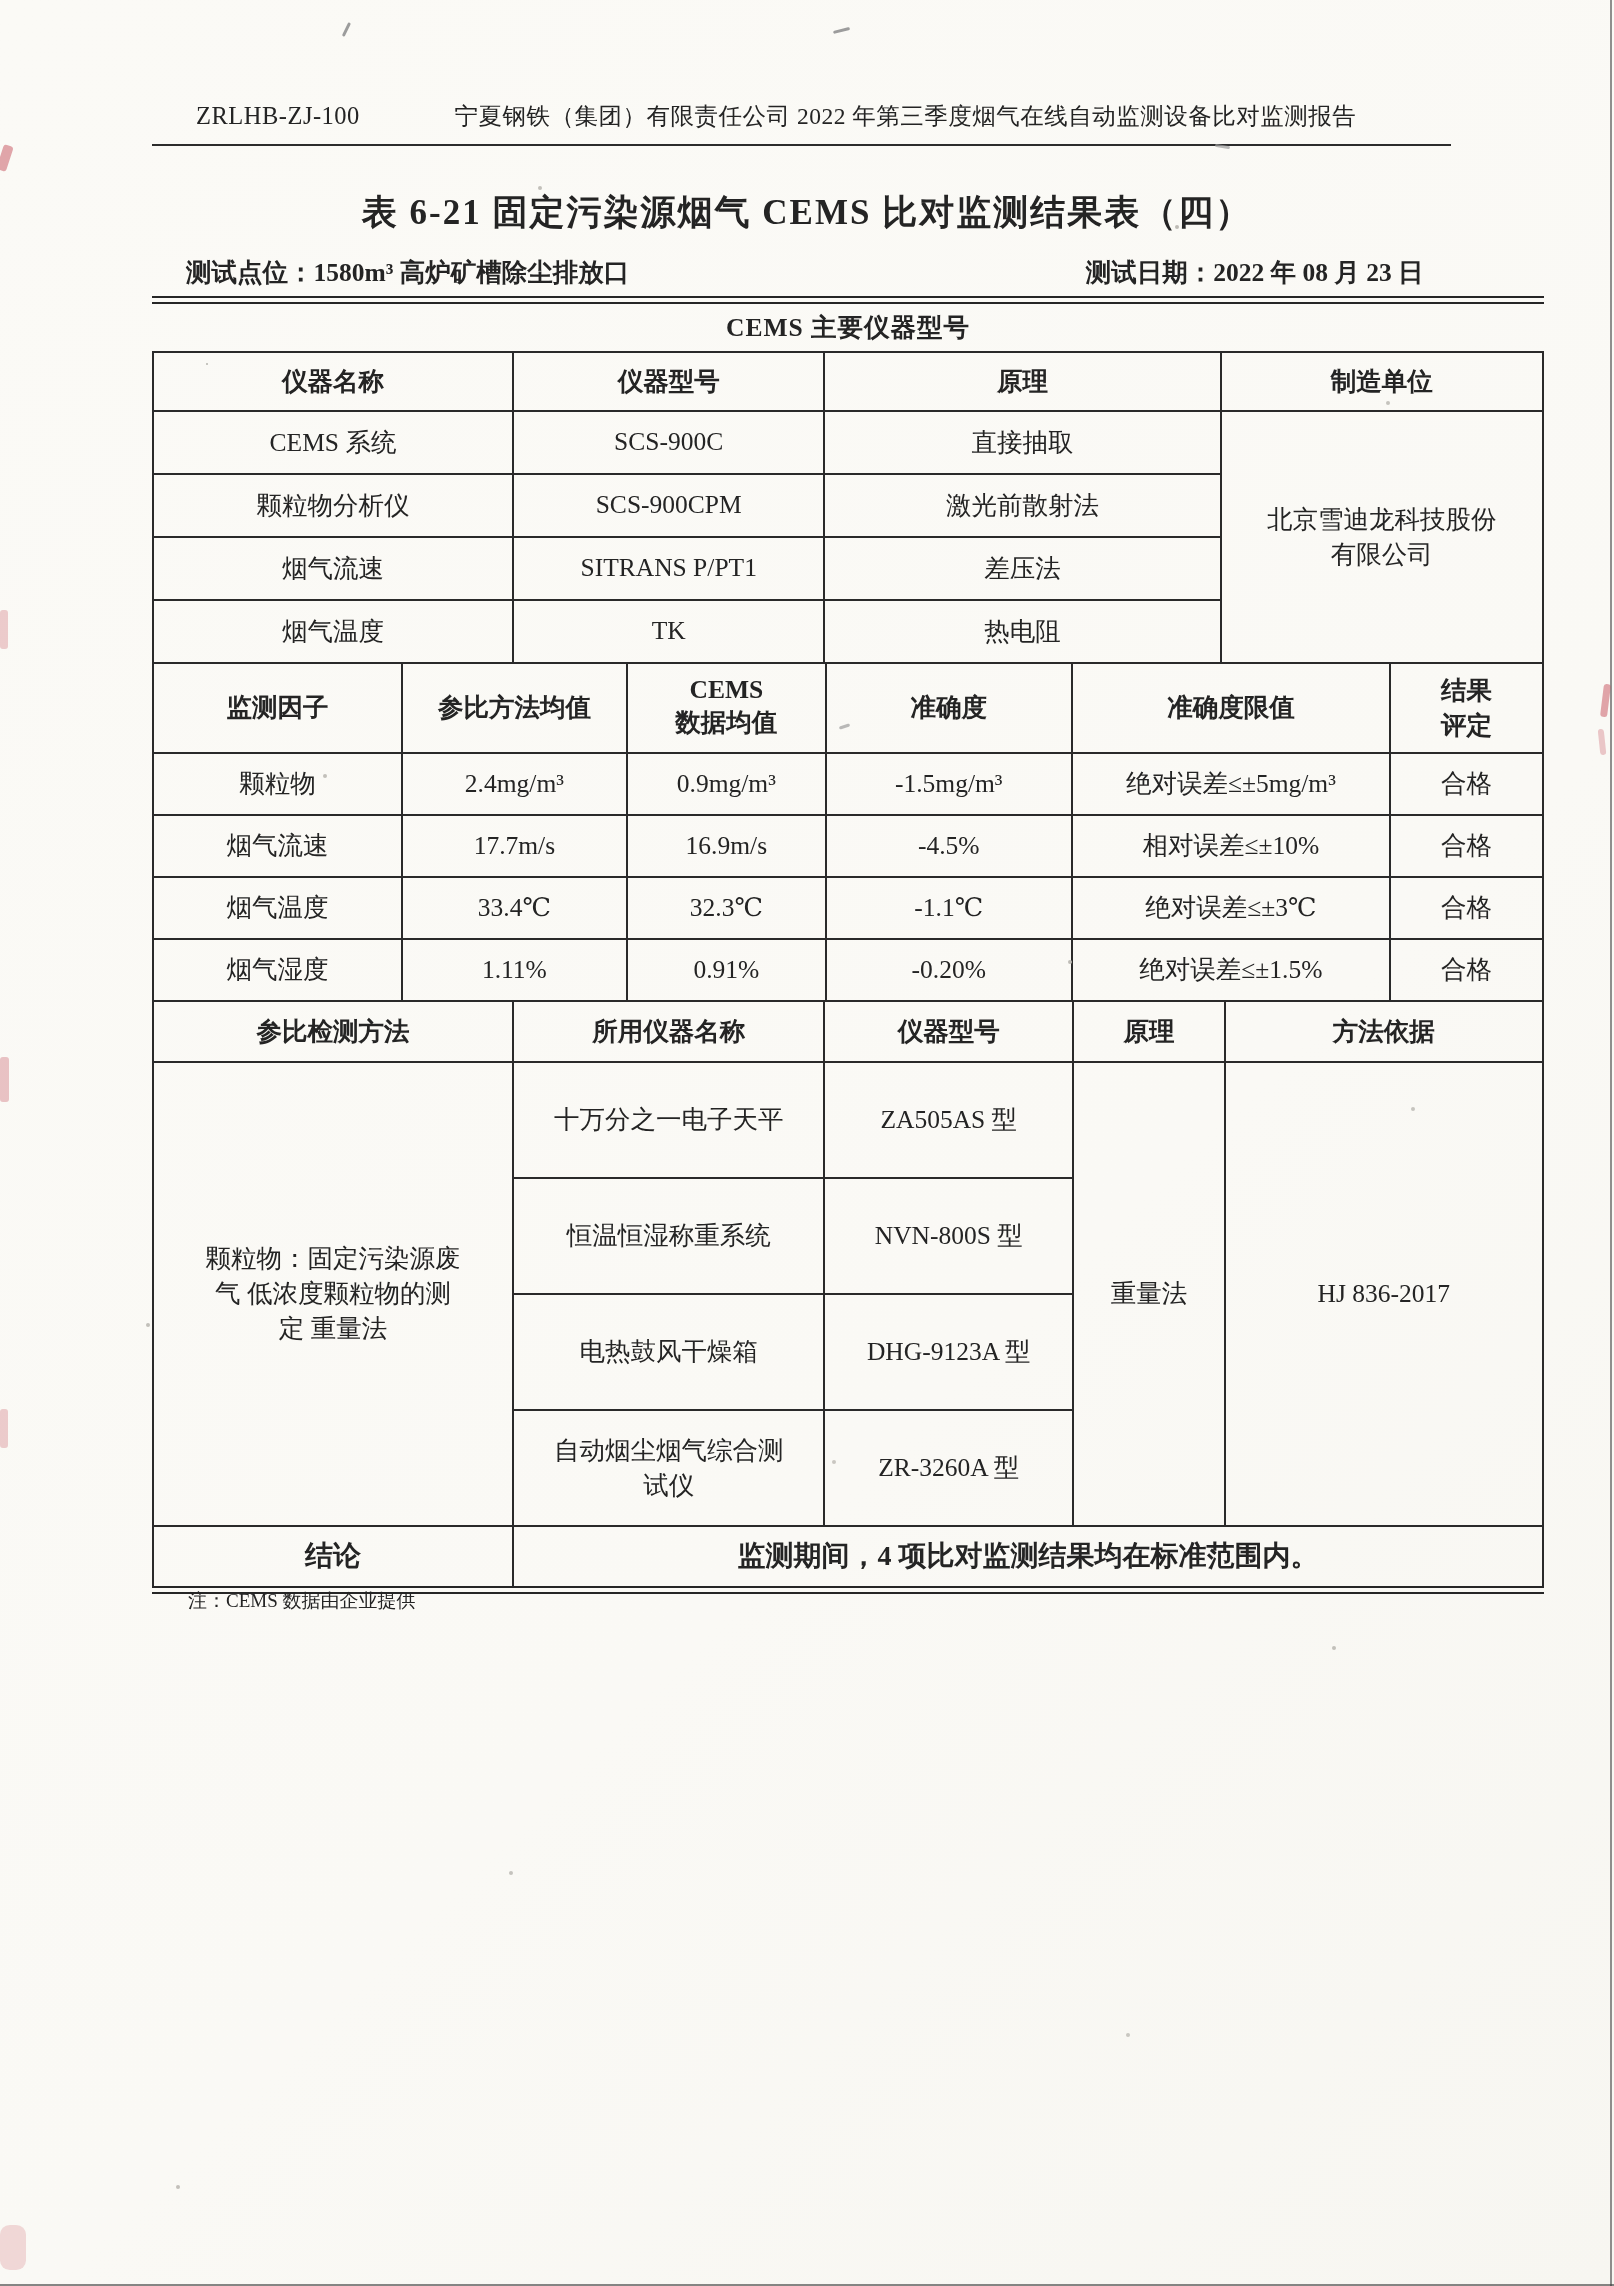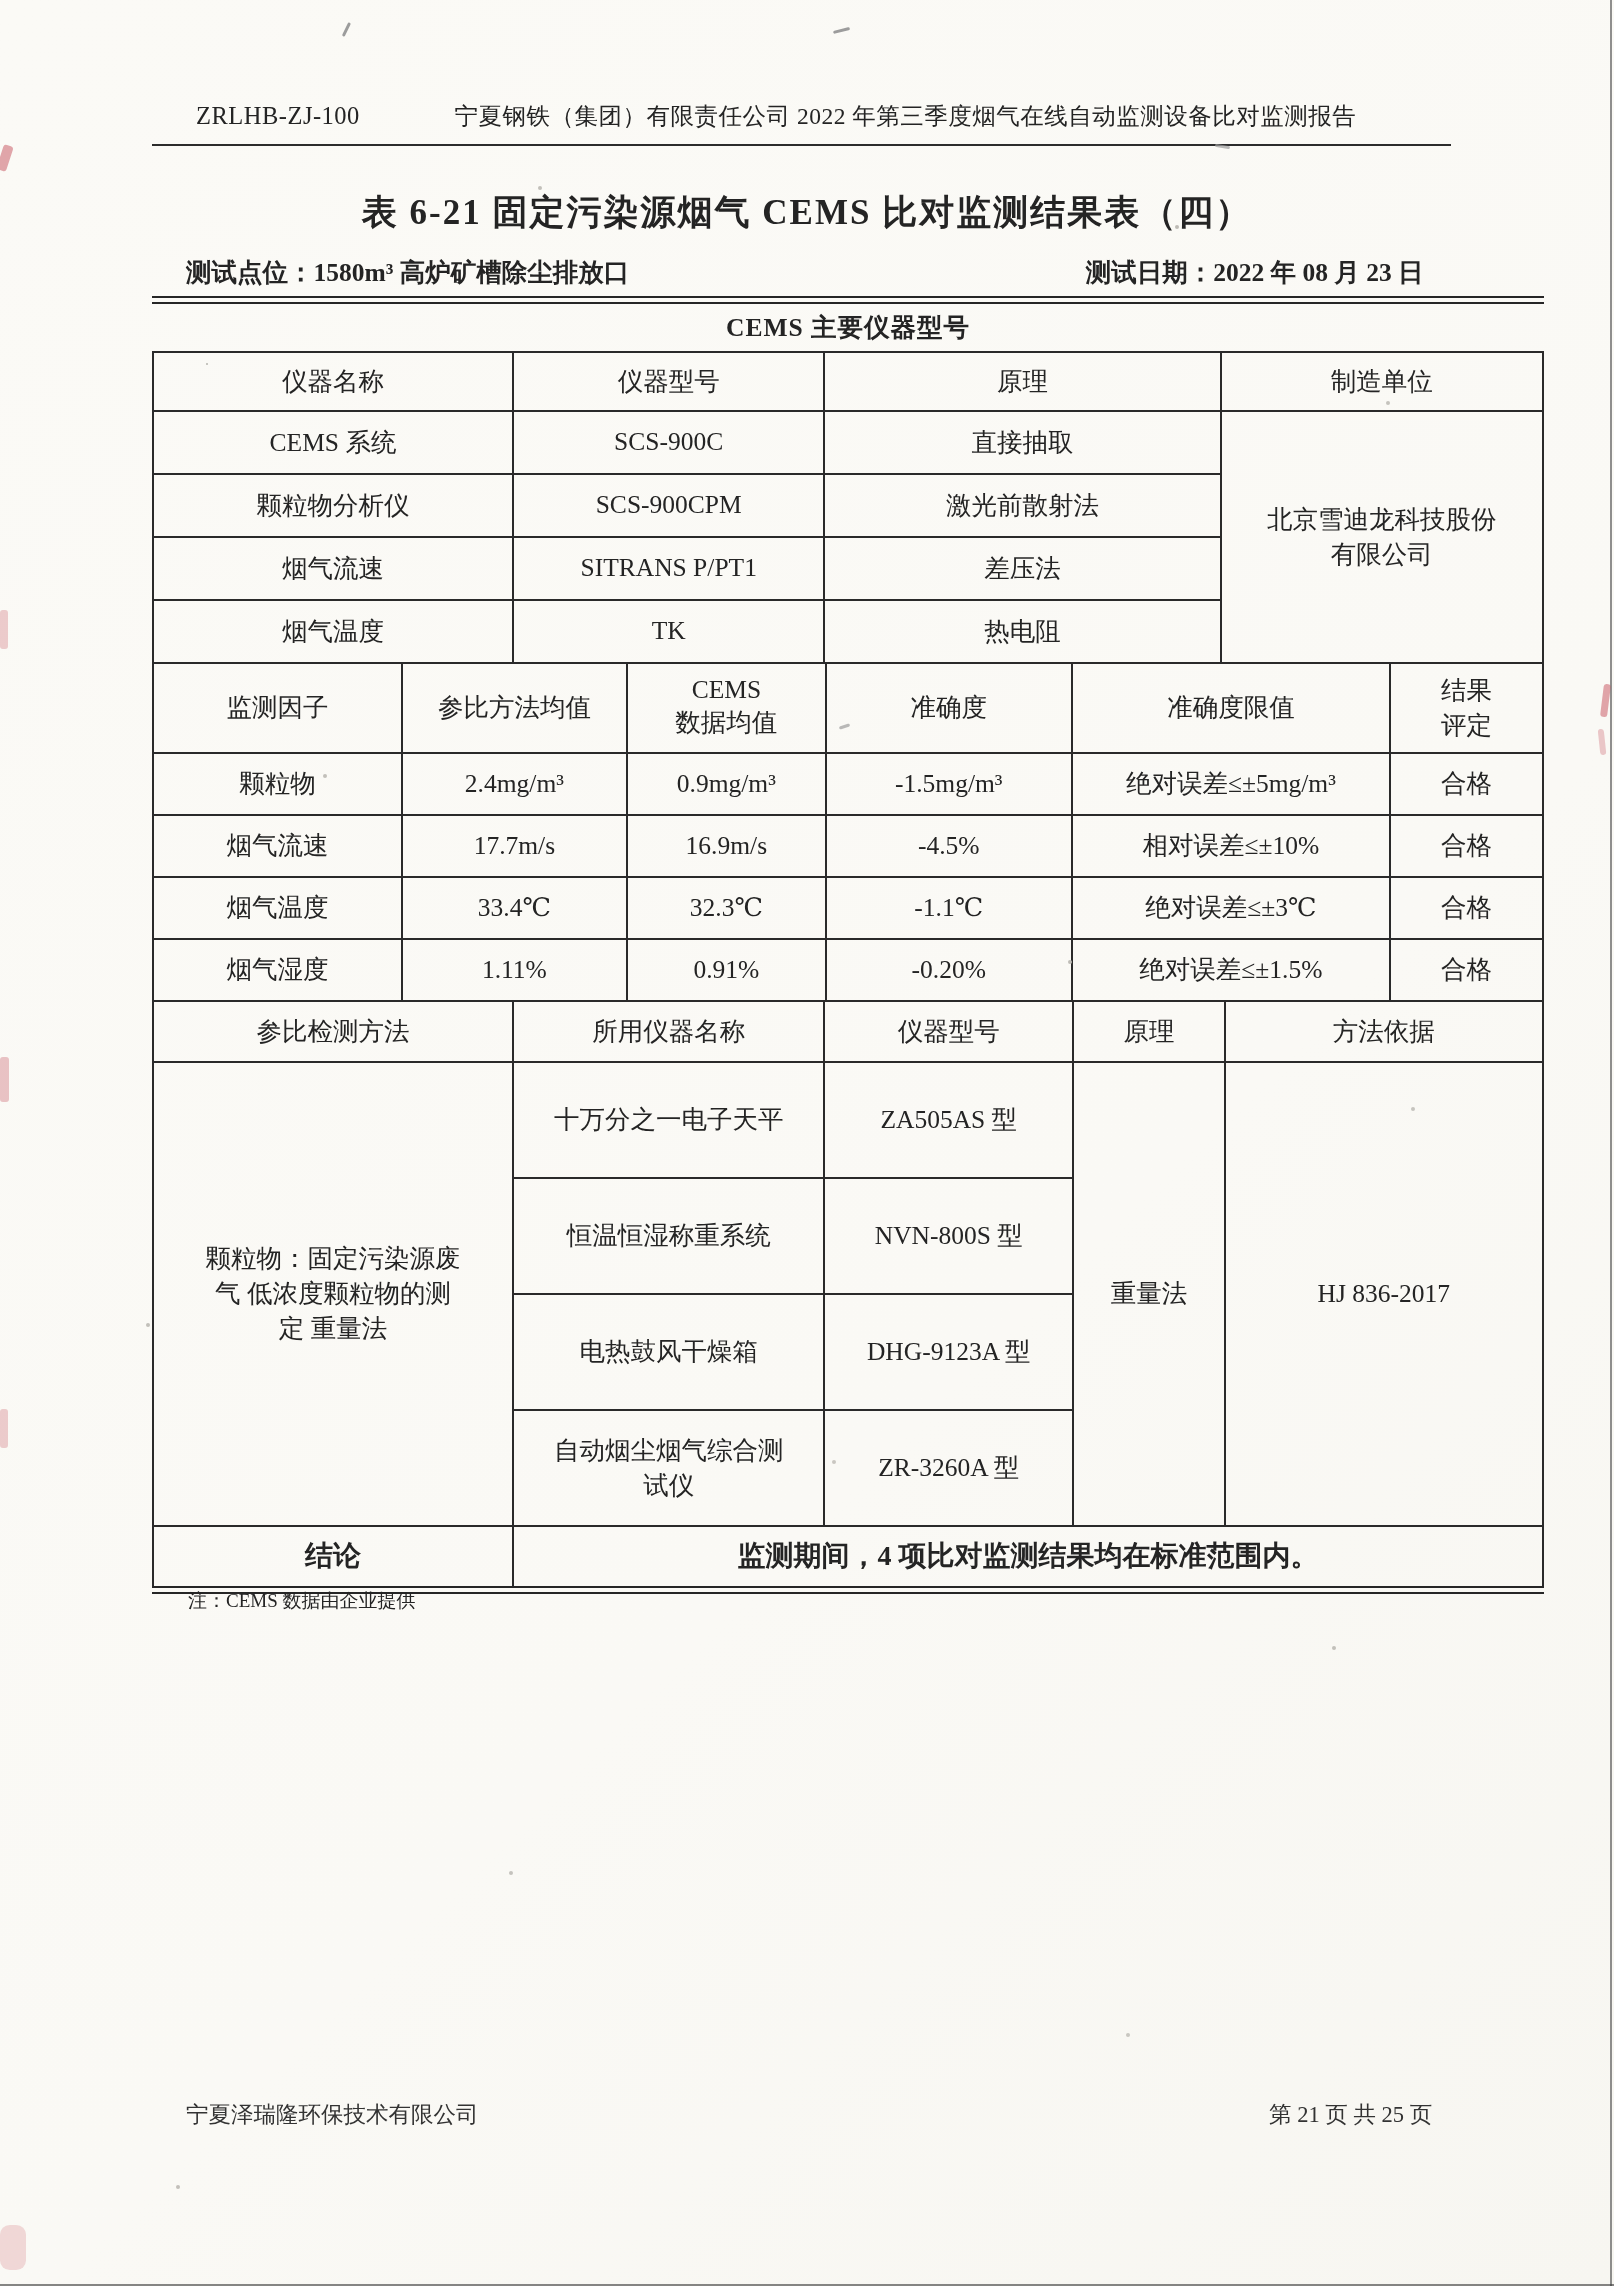--- a/index.html
+++ b/index.html
@@ -36,21 +36,21 @@
   .banner {
     height:47px; line-height:47px; text-align:center;
     font-size:25.5px; font-weight:bold; border-bottom:2.9px solid #2a2a2a; letter-spacing:1px;
   }
   table { width:100%; border-collapse:collapse; table-layout:fixed; }
   td, th {
     border:2px solid #2a2a2a; border-top:none; border-bottom:2.9px solid #2a2a2a;
     text-align:center; vertical-align:middle; font-size:25.5px; padding:2px 5.9px;
     overflow:hidden;
   }
-  th { font-weight:normal; }
+  th { font-weight:bold; }
   .ml { white-space:pre-line; }
   .r1-head td, .r1-head th { height:53px; }
   .r1-row  td { height:57px; }
   .r2-head th { height:84px; }
   .r2-row  td { height:56px; }
   .r3-head th { height:55px; }
   .r3-row  td { height:110px; }
   .concl   td { height:55px; border-bottom:none; font-size:28px; }
   .concl .concl-label { font-weight:bold; }
   .concl .concl-text  { font-weight:bold; }
@@ -253,24 +253,20 @@
         <td class="concl-label">结论</td>
         <td class="concl-text">监测期间，4 项比对监测结果均在标准范围内。</td>
       </tr>
     </tbody>
       </table>
     <div class="dbl-rule"></div>
   </div>
 
   <div class="note">注：CEMS 数据由企业提供</div>
 
-  <div class="footer">
-    <span>宁夏泽瑞隆环保技术有限公司</span>
-    <span>第 21 页 共 25 页</span>
-  </div>
 
   <div class="edge-right"></div>
   <div class="edge-bottom"></div>
   <div class="mark m1"></div>
   <div class="mark m2"></div>
   <div class="mark m3"></div>
   <div class="mark m4"></div>
   <div class="mark m5"></div>
   <div class="mark m6"></div>
   <div class="mark m7"></div>

